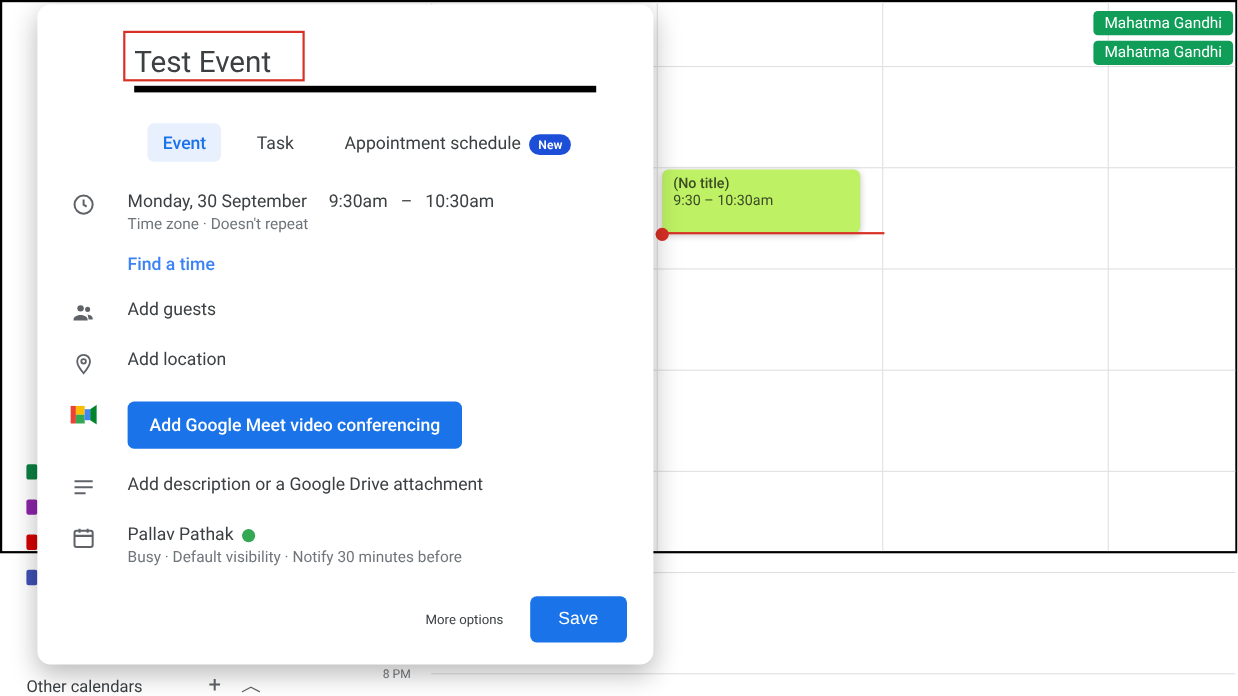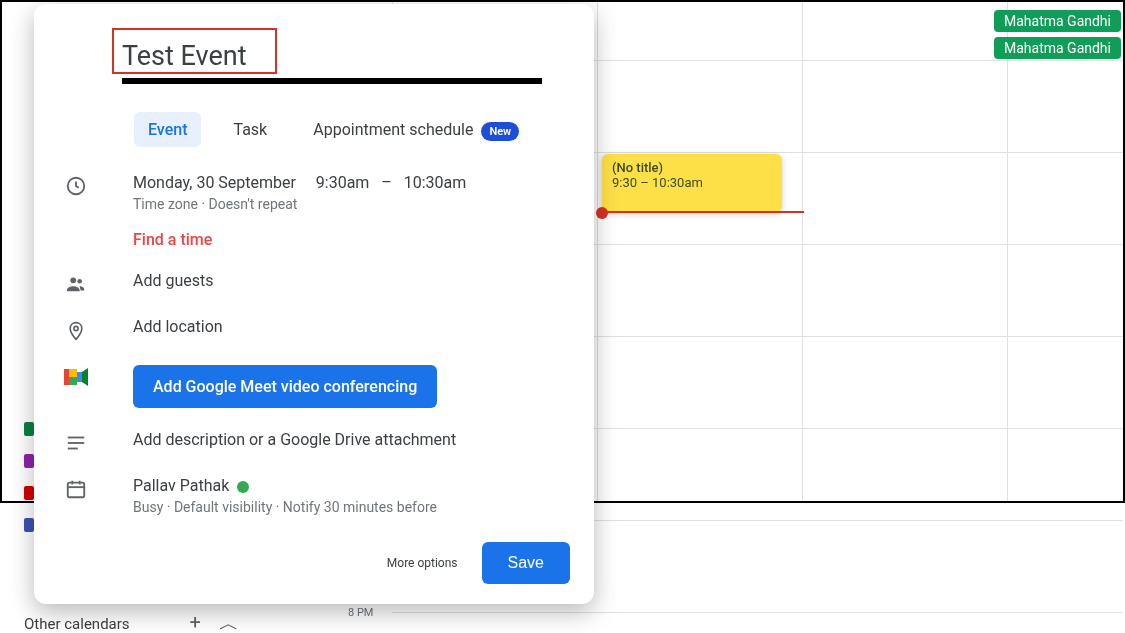--- a/index.html
+++ b/index.html
@@ -4,42 +4,42 @@
 <style>
   * { box-sizing: border-box; margin: 0; padding: 0; }
   html, body { width: 1125px; height: 633px; font-family: 'Google Sans', Roboto, Arial, sans-serif; background: #fff; overflow: hidden; }
   .frame { position: relative; width: 1125px; height: 503px; border: 2px solid #000; background: #fff; }
   .grid { position: absolute; left: 390px; top: 0; right: 0; bottom: 0; }
   .col-line { position: absolute; top: 0; bottom: 0; width: 1px; background: #e0e0e0; }
   .row-line { position: absolute; left: 0; right: 0; height: 1px; background: #e0e0e0; }
   .right-pill { position: absolute; right: 2px; background: #0f9d58; color: #fff; font-size: 14px; padding: 3px 10px; border-radius: 4px; white-space: nowrap; }
   .pill-1 { top: 8px; }
   .pill-2 { top: 35px; }
-  .event-block { position: absolute; left: 600px; top: 152px; width: 180px; height: 58px; background: #fde047; border-radius: 6px; color: #3c4b24; padding: 6px 10px; box-shadow: 0 2px 6px rgba(0,0,0,0.2); }
+  .event-block { position: absolute; left: 600px; top: 152px; width: 180px; height: 58px; background: #bef264; border-radius: 6px; color: #3c4b24; padding: 6px 10px; box-shadow: 0 2px 6px rgba(0,0,0,0.2); }
   .event-block .t1 { font-size: 13px; font-weight: 500; }
   .event-block .t2 { font-size: 13px; }
   .now-line { position: absolute; left: 598px; top: 209px; width: 204px; height: 2px; background: #d93025; }
   .now-dot { position: absolute; left: 594px; top: 205px; width: 12px; height: 12px; border-radius: 50%; background: #d93025; }
   .sidebar-bits { position: absolute; left: 22px; top: 608px; font-size: 15px; color: #3c4043; display: flex; align-items: center; gap: 60px; }
   .side-icons { position: absolute; left: 22px; top: 160px; display: flex; flex-direction: column; gap: 26px; color: #3c4043; font-size: 14px; }
   .time-lbl { position: absolute; left: 346px; top: 604px; font-size: 11px; color: #70757a; }
   .popup { position: absolute; left: 32px; top: 2px; width: 560px; height: 600px; background: #fff; border-radius: 12px; box-shadow: 0 8px 24px rgba(0,0,0,0.28); padding: 12px 24px 20px 24px; }
   .title-wrap { margin: 24px 0 0 64px; position: relative; }
   .title-input { font-size: 27px; color: #3c4043; border: none; border-bottom: 6px solid #000000; width: 420px; padding-bottom: 6px; font-family: inherit; }
   .red-box { position: absolute; left: -10px; top: -12px; width: 165px; height: 46px; border: 2px solid #d93025; pointer-events: none; }
   .tabs { display: flex; gap: 18px; align-items: center; margin: 28px 0 0 76px; font-size: 16px; color: #3c4043; }
   .tab { padding: 8px 14px; border-radius: 6px; cursor: pointer; }
   .tab.active { background: #e8f0fe; color: #1a73e8; font-weight: 500; }
   .new-badge { background: #1d4ed8; color: #fff; font-size: 11px; font-weight: 600; padding: 3px 8px; border-radius: 10px; margin-left: 4px; }
   .rows { margin-top: 26px; display: flex; flex-direction: column; gap: 22px; }
   .row { display: flex; align-items: flex-start; gap: 22px; }
   .row .icon { width: 36px; display: flex; justify-content: center; color: #5f6368; padding-top: 2px; }
-  .row .body { flex: 1; color: #3c4043; font-size: 16px; margin-left: 17px; }
+  .row .body { flex: 1; color: #3c4043; font-size: 16px; }
   .sub { color: #70757a; font-size: 14px; margin-top: 4px; }
-  .link { color: #ef4444; font-weight: 500; cursor: pointer; }
+  .link { color: #3b82f6; font-weight: 500; cursor: pointer; }
   .meet-btn { background: #1a73e8; color: #fff; border: none; border-radius: 6px; font-size: 16px; font-weight: 500; padding: 12px 20px; cursor: pointer; font-family: inherit; }
   .placeholder { color: #5f6368; cursor: pointer; }
   .status-dot { display: inline-block; width: 12px; height: 12px; border-radius: 50%; background: #34a853; vertical-align: middle; margin-left: 4px; }
   .footer { position: absolute; right: 24px; bottom: 20px; display: flex; align-items: center; gap: 24px; }
   .more-opt { color: #3c4043; font-size: 12px; cursor: pointer; }
   .save-btn { background: #1a73e8; color: #ffffff; border: none; border-radius: 6px; font-size: 16px; font-weight: 500; padding: 12px 26px; cursor: pointer; font-family: Liberation Sans, sans-serif; }
   svg { width: 22px; height: 22px; }
   .meet-icon svg { width: 24px; height: 20px; }
   .loc-icon svg { width: 20px; height: 24px; }
   .add-plus { font-size: 20px; color: #5f6368; cursor: pointer; }

